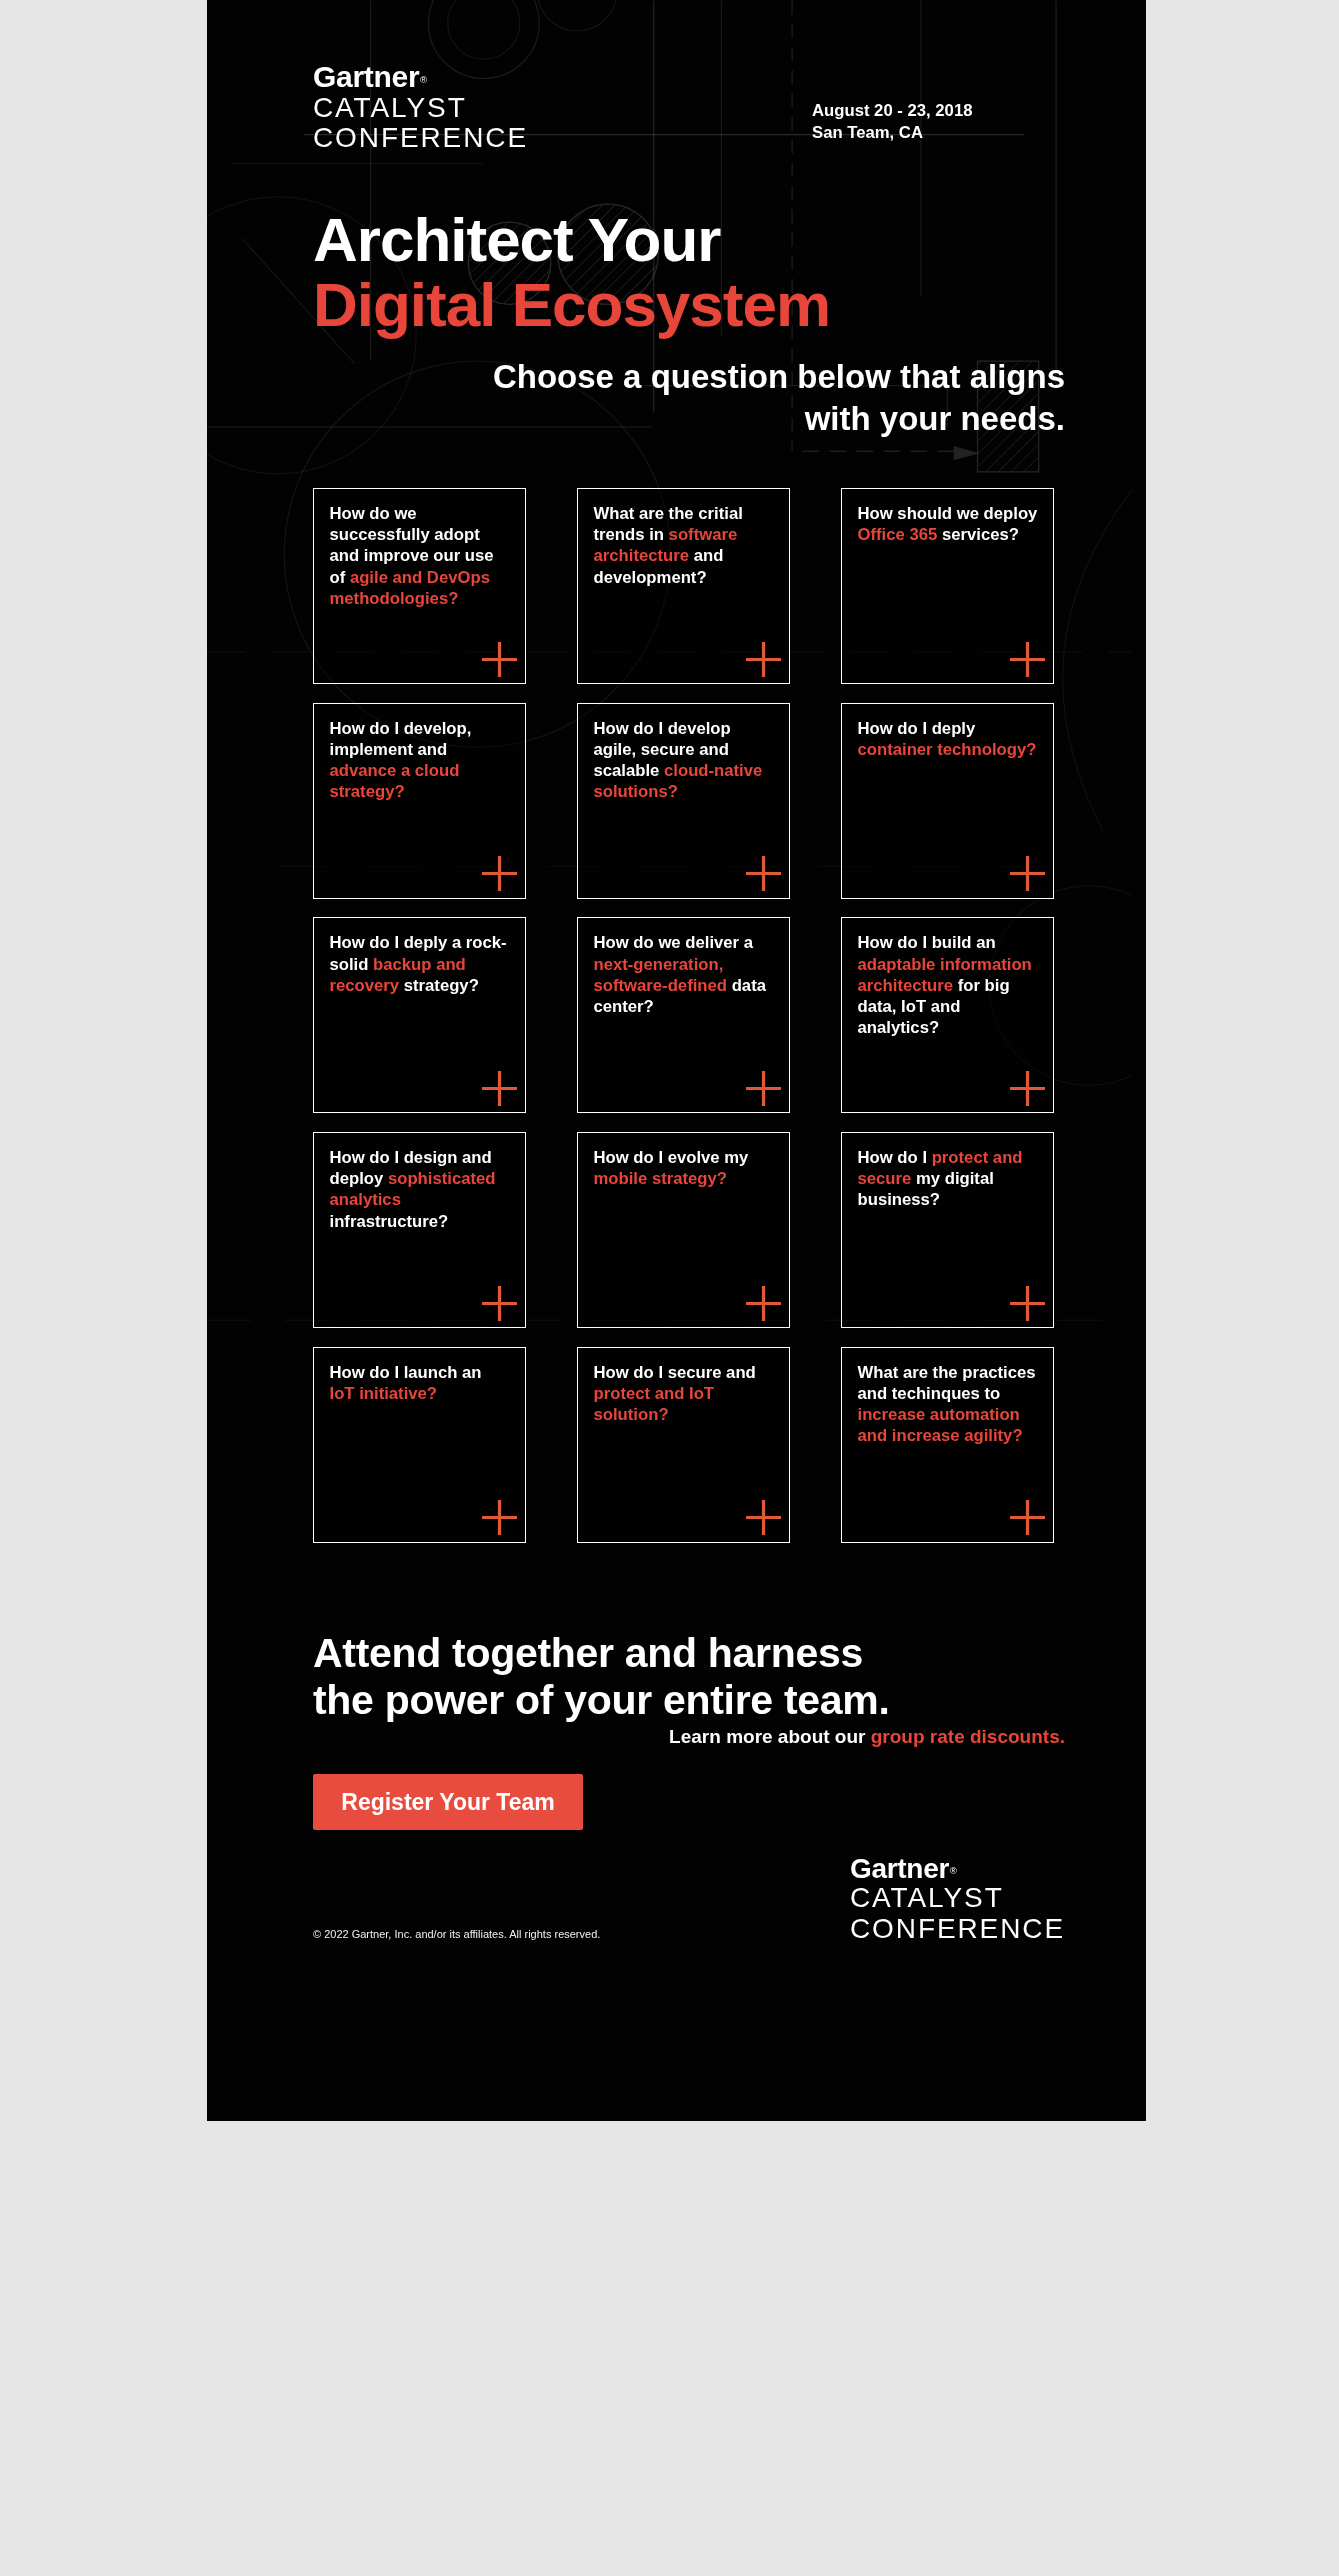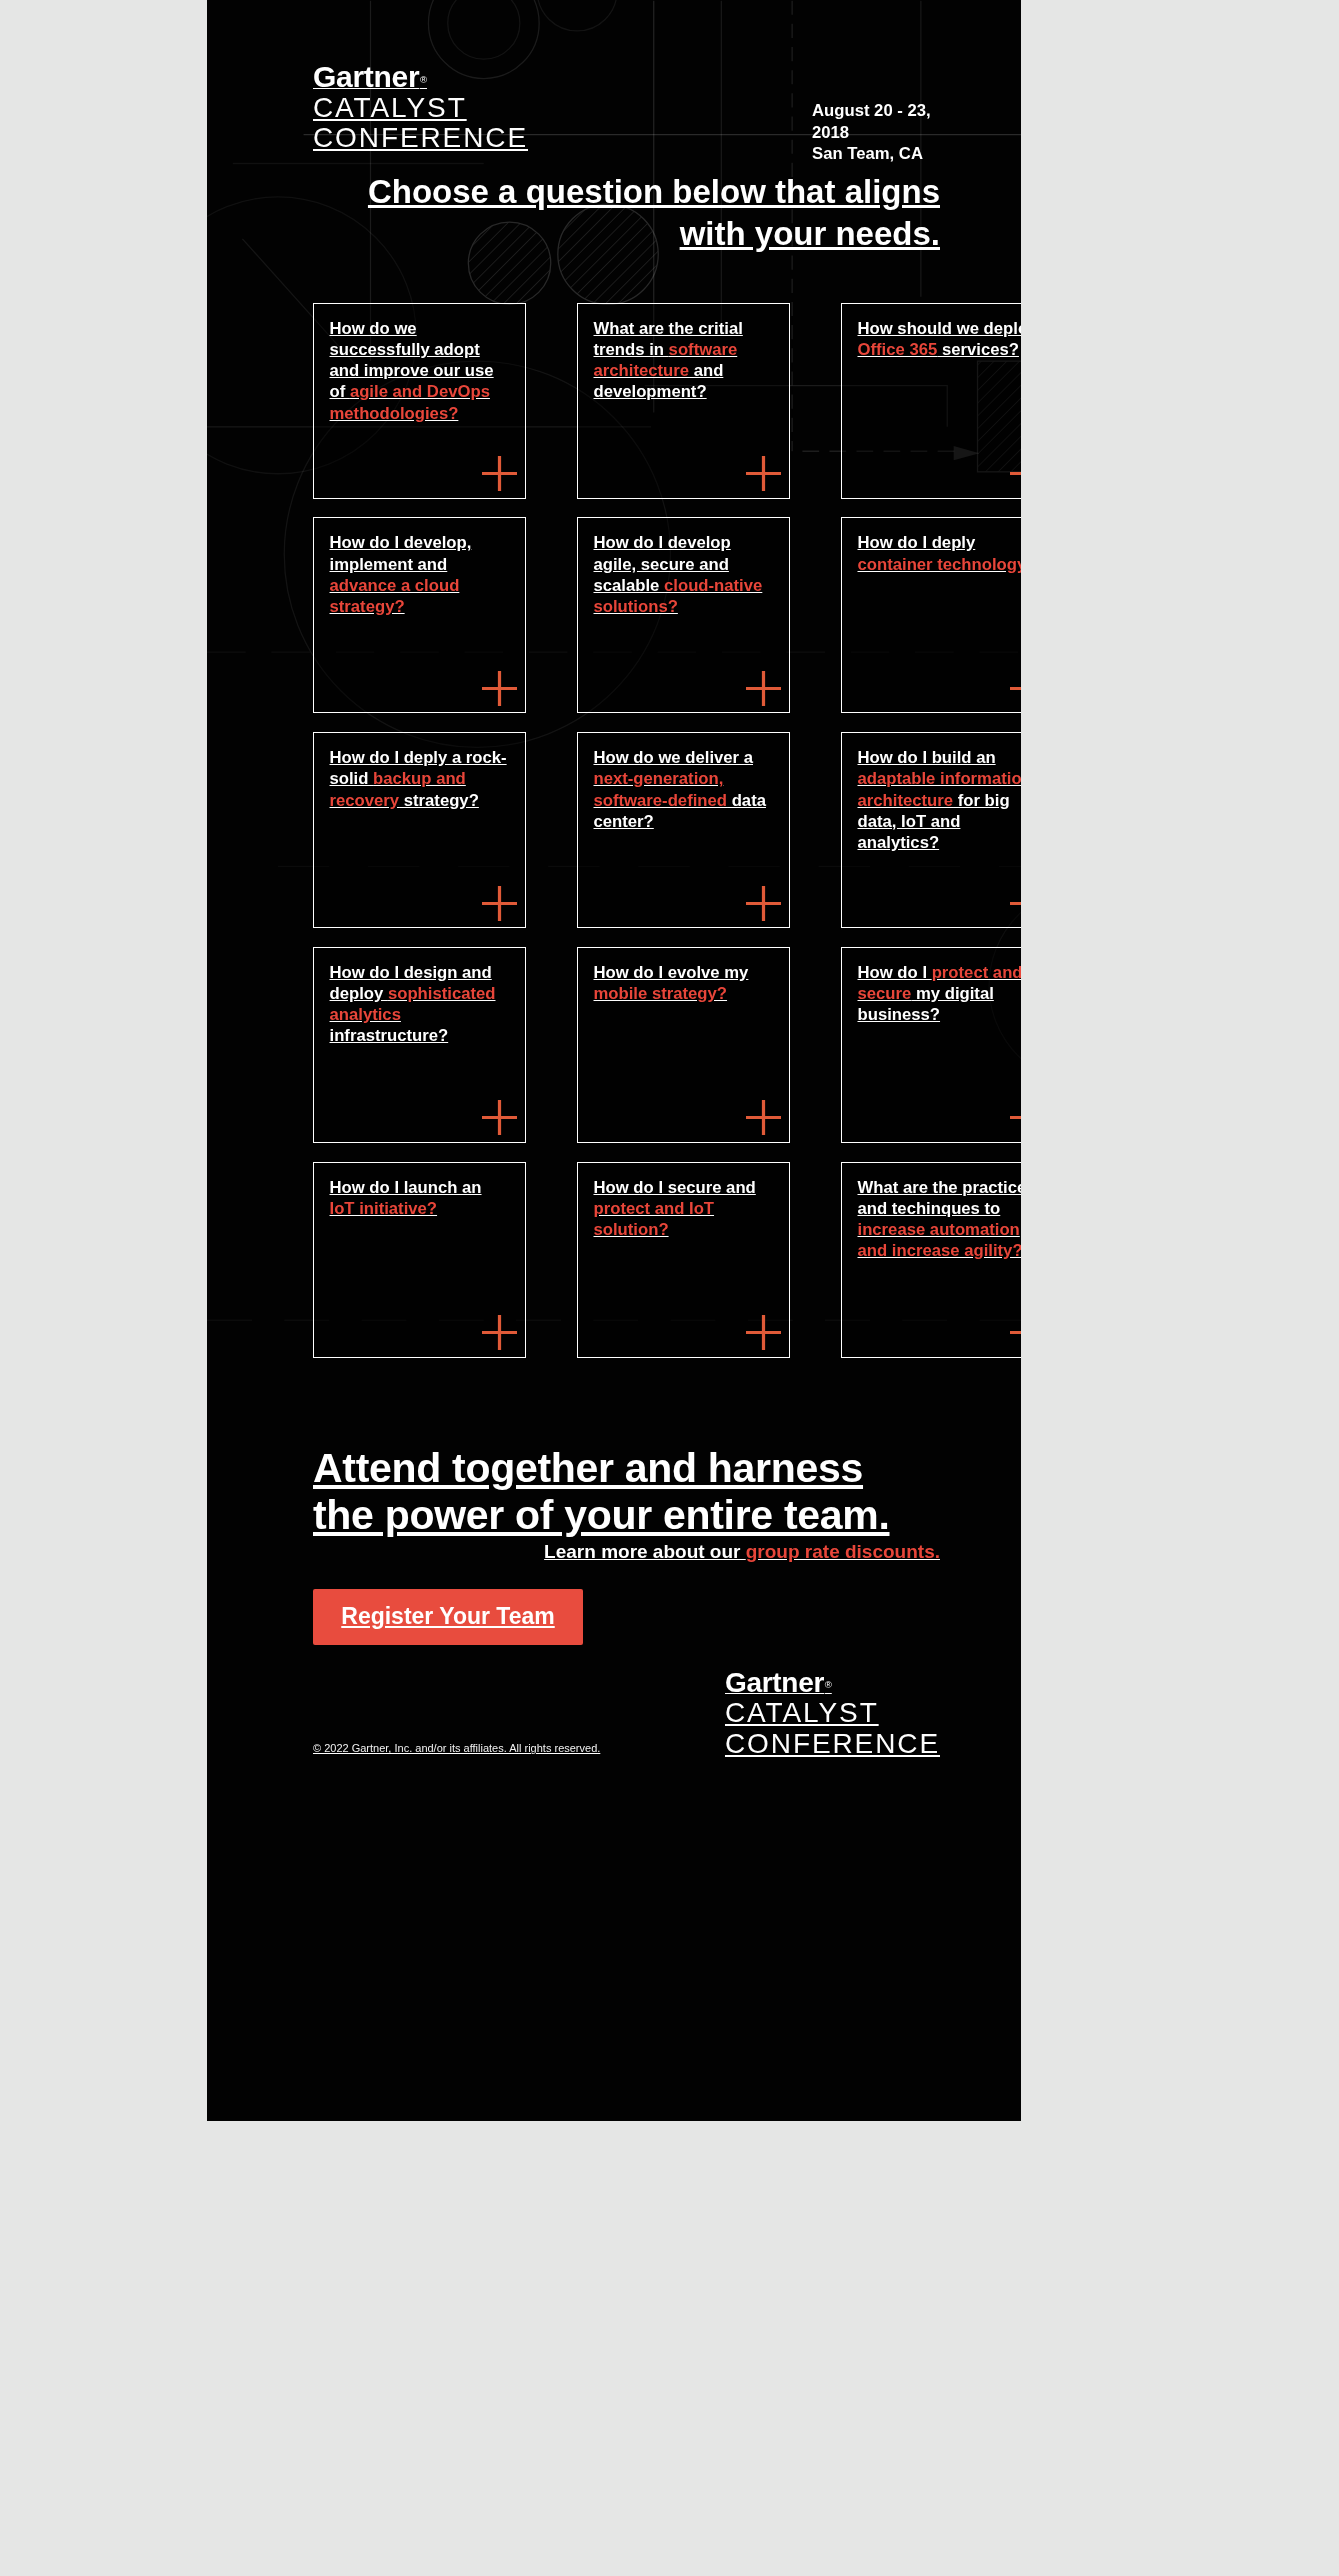--- a/index.html
+++ b/index.html
@@ -5,25 +5,24 @@
   html,body { margin:0; padding:0; }
   body {
     width:1340px; height:2576px;
     background:#e5e6e5;
     font-family:"Liberation Sans", sans-serif;
     position:relative;
     -webkit-font-smoothing:antialiased;
   }
   .page {
     position:absolute; left:207px; top:0;
-    width:814px; height:2121px;
+    width:939px; height:2121px;
     background:#020202;
     overflow:hidden;
     color:#ffffff;
-    text-decoration:underline;
   }
   .bg-svg {
     position:absolute; left:0; top:0;
     pointer-events:none;
   }
   .content {
     position:relative;
     padding:0 81px 0 106px;
   }
 
@@ -137,20 +136,24 @@
         <div><span class="brand">Gartner</span><span class="reg">®</span></div>
         <div class="thin">CATALYST</div>
         <div class="thin">CONFERENCE</div>
       </div>
       <div class="date-block">
         <div>August 20 - 23, 2018</div>
         <div>San Team, CA</div>
       </div>
     </div>
 
+    <div class="hero-title">
+      <div class="line1">Architect Your</div>
+      <div class="line2">Digital Ecosystem</div>
+    </div>
     <div class="hero-subtitle">
       <div>Choose a question below that aligns</div>
       <div>with your needs.</div>
     </div>
 
     <div class="grid">
         <div class="card">
           <div><span>How do we successfully adopt and improve our use of </span><span class="red">agile and DevOps methodologies?</span></div>
           <svg class="plus" width="35" height="35" viewBox="0 0 54 54">
             <line x1="27" y1="0" x2="27" y2="54" stroke="#e05a38" stroke-width="5"></line>

